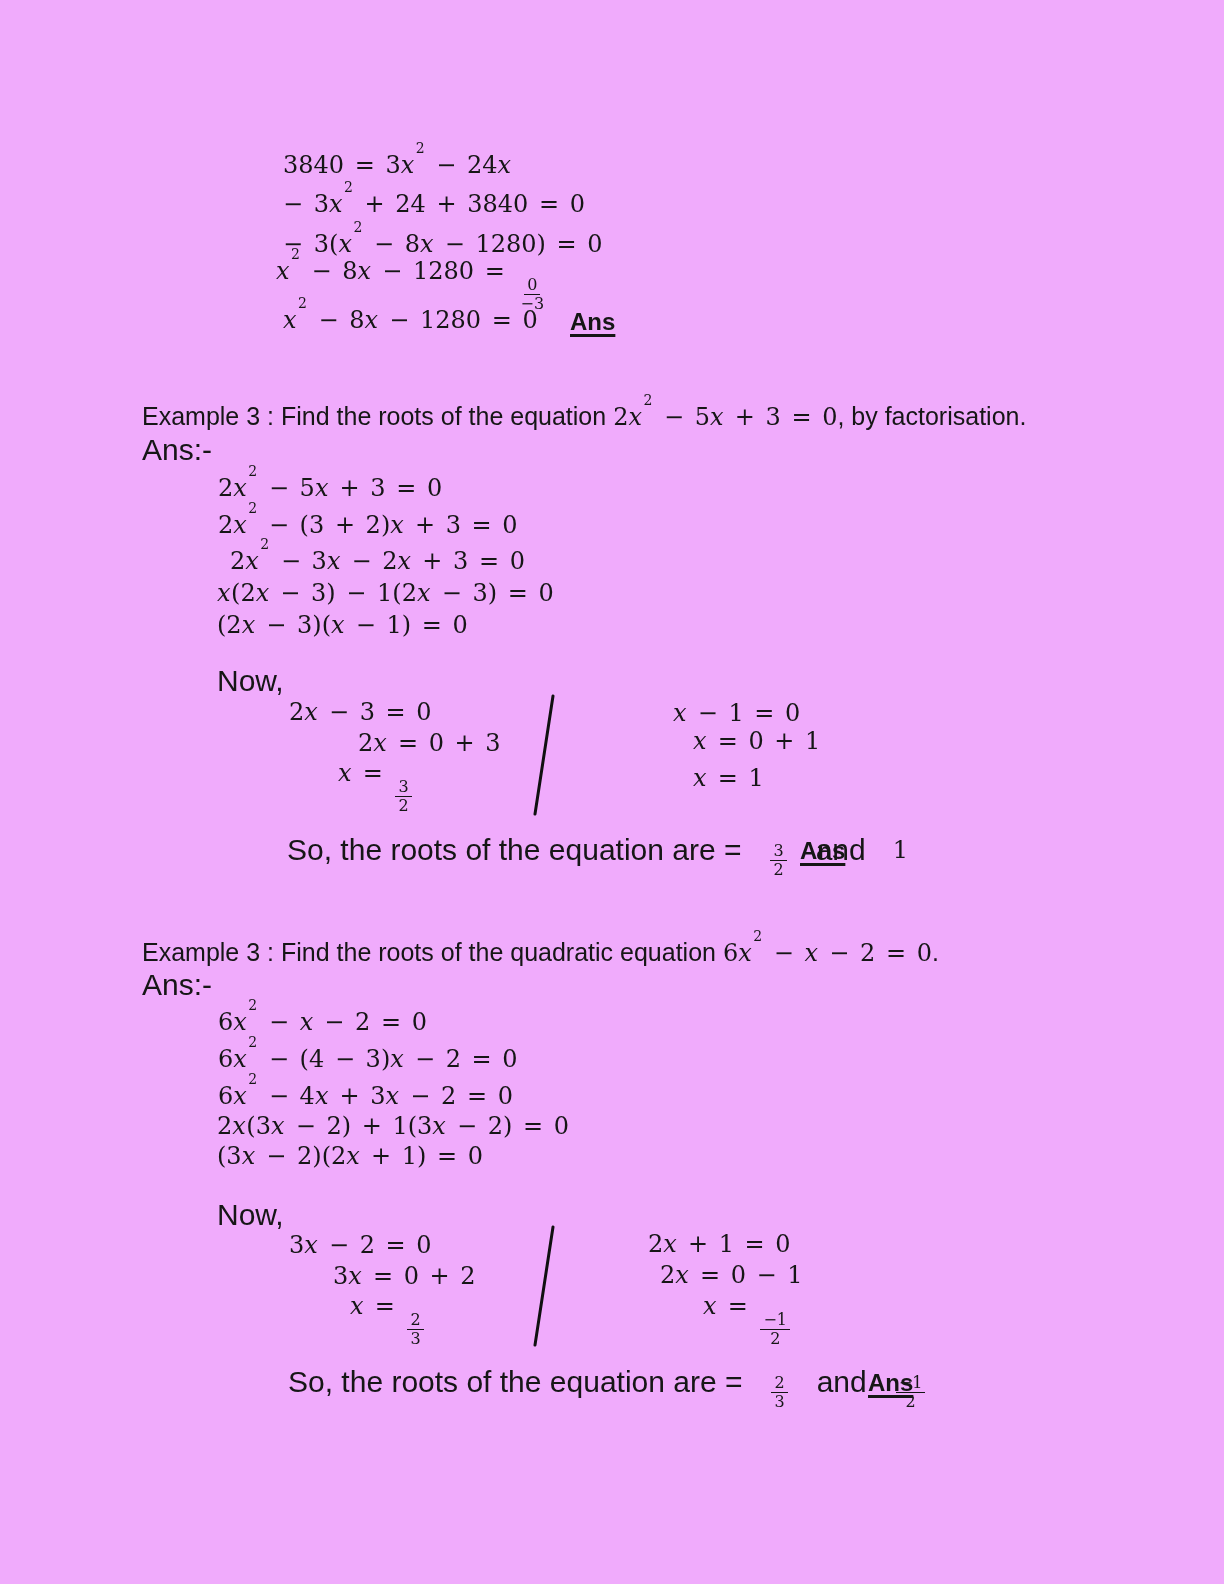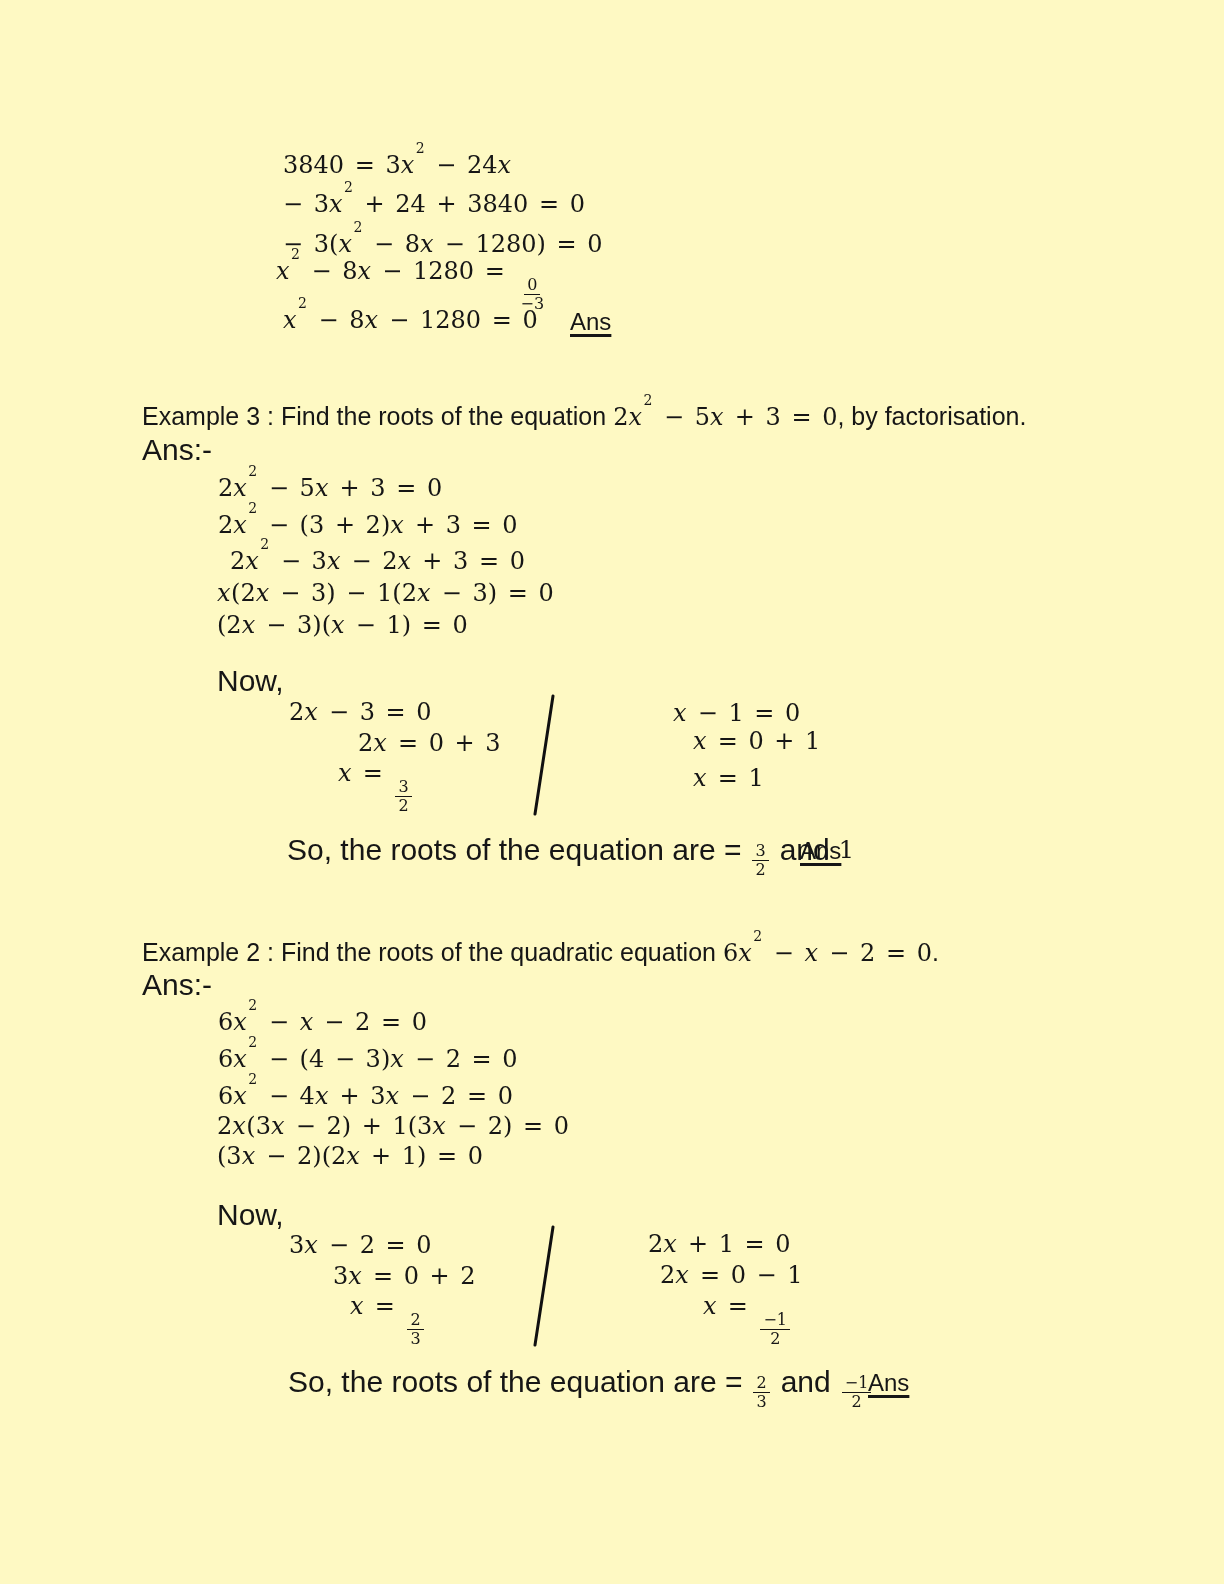--- a/index.html
+++ b/index.html
@@ -1,31 +1,31 @@
 <!DOCTYPE html>
 <html><head>
 <meta charset="utf-8">
 <style>
   html,body{margin:0;padding:0;background:#ffffff;}
-  .page{position:relative;width:1224px;height:1584px;background:#fef9c3;
+  .page{position:relative;width:1224px;height:1584px;background:#f0abfc;
         font-family:"Liberation Sans",sans-serif;color:#161616;overflow:hidden;}
   .line{position:absolute;white-space:nowrap;line-height:32px;}
   .math{font-family:"DejaVu Serif",serif;font-size:24px;word-spacing:3px;}
   .math i{font-style:italic;letter-spacing:.5px;}
   .math sup{font-size:14px;position:relative;top:-11px;line-height:0;margin:0 1px;}
   .frac{display:inline-flex;flex-direction:column;align-items:center;
         vertical-align:-11px;font-size:16px;line-height:1.15;margin:0 2px;word-spacing:0;}
   .fnum{border-bottom:1.6px solid #141414;padding:0 3px;}
   .fden{padding:0 3px;}
   .sans{font-size:30px;}
   .hb{font-weight:normal;font-size:25px;}
   .hm{font-size:24px;margin-left:7px;}
-  .ans{position:absolute;font-weight:normal;font-size:24px;line-height:30px;
+  .ans{position:absolute;font-weight:bold;font-size:24px;line-height:30px;
        text-decoration:underline;text-decoration-thickness:2.5px;text-underline-offset:4px;}
-  .concl{display:flex;align-items:center;gap:9px;height:44px;justify-content:space-between;}
+  .concl{display:flex;align-items:center;gap:27px;height:44px;justify-content:space-between;}
   .slash{position:absolute;}
 </style>
 </head>
 <body>
 
 <div class="page">
 
   <div>
     <div class="line math" style="left:283px;top:149px">3840 = 3<i>x</i><sup>2</sup> − 24<i>x</i></div>
     <div class="line math" style="left:283px;top:188px">− 3<i>x</i><sup>2</sup> + 24 + 3840 = 0</div>
@@ -74,21 +74,21 @@
             <span class="fden">2</span>
           </span></span>
       <span class="sans">and</span>
       <span class="math">1</span>
     </div>
     <div class="ans" style="left:800px;top:836px">Ans</div>
   </div>
 
   <div>
     <div class="line" style="left:142px;top:936px">
-      <span class="hb">Example 2 : Find the roots of the quadratic equation</span><span class="math hm">6<i>x</i><sup>2</sup> − <i>x</i> − 2 = 0</span><span class="hb">.</span>
+      <span class="hb">Example 3 : Find the roots of the quadratic equation</span><span class="math hm">6<i>x</i><sup>2</sup> − <i>x</i> − 2 = 0</span><span class="hb">.</span>
     </div>
     <div class="line sans" style="left:142px;top:969px">Ans:-</div>
 
     <div class="line math" style="left:218px;top:1006px">6<i>x</i><sup>2</sup> − <i>x</i> − 2 = 0</div>
     <div class="line math" style="left:218px;top:1043px">6<i>x</i><sup>2</sup> − (4 − 3)<i>x</i> − 2 = 0</div>
     <div class="line math" style="left:218px;top:1080px">6<i>x</i><sup>2</sup> − 4<i>x</i> + 3<i>x</i> − 2 = 0</div>
     <div class="line math" style="left:217px;top:1110px">2<i>x</i>(3<i>x</i> − 2) + 1(3<i>x</i> − 2) = 0</div>
     <div class="line math" style="left:217px;top:1140px">(3<i>x</i> − 2)(2<i>x</i> + 1) = 0</div>
 
     <div class="line sans" style="left:217px;top:1199px">Now,</div>

